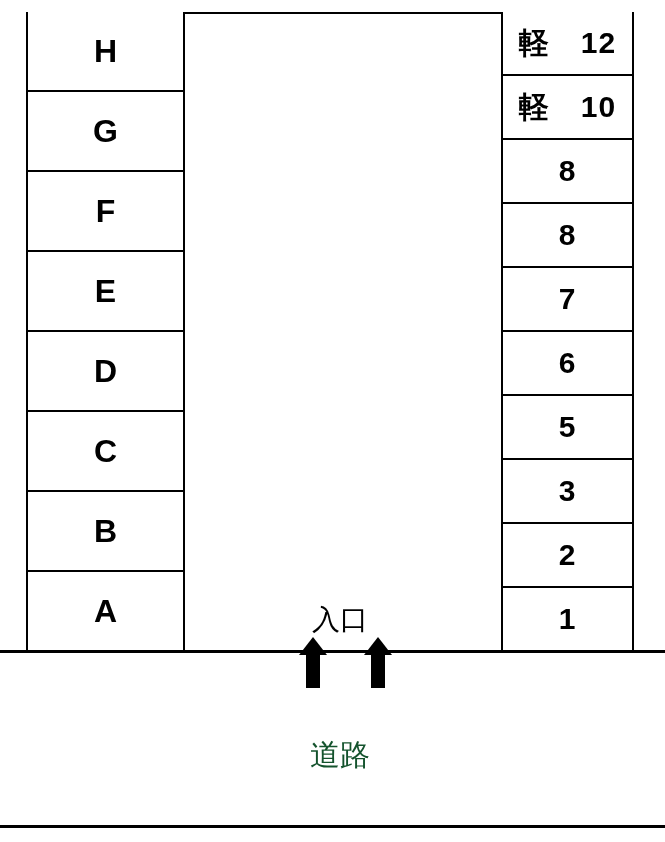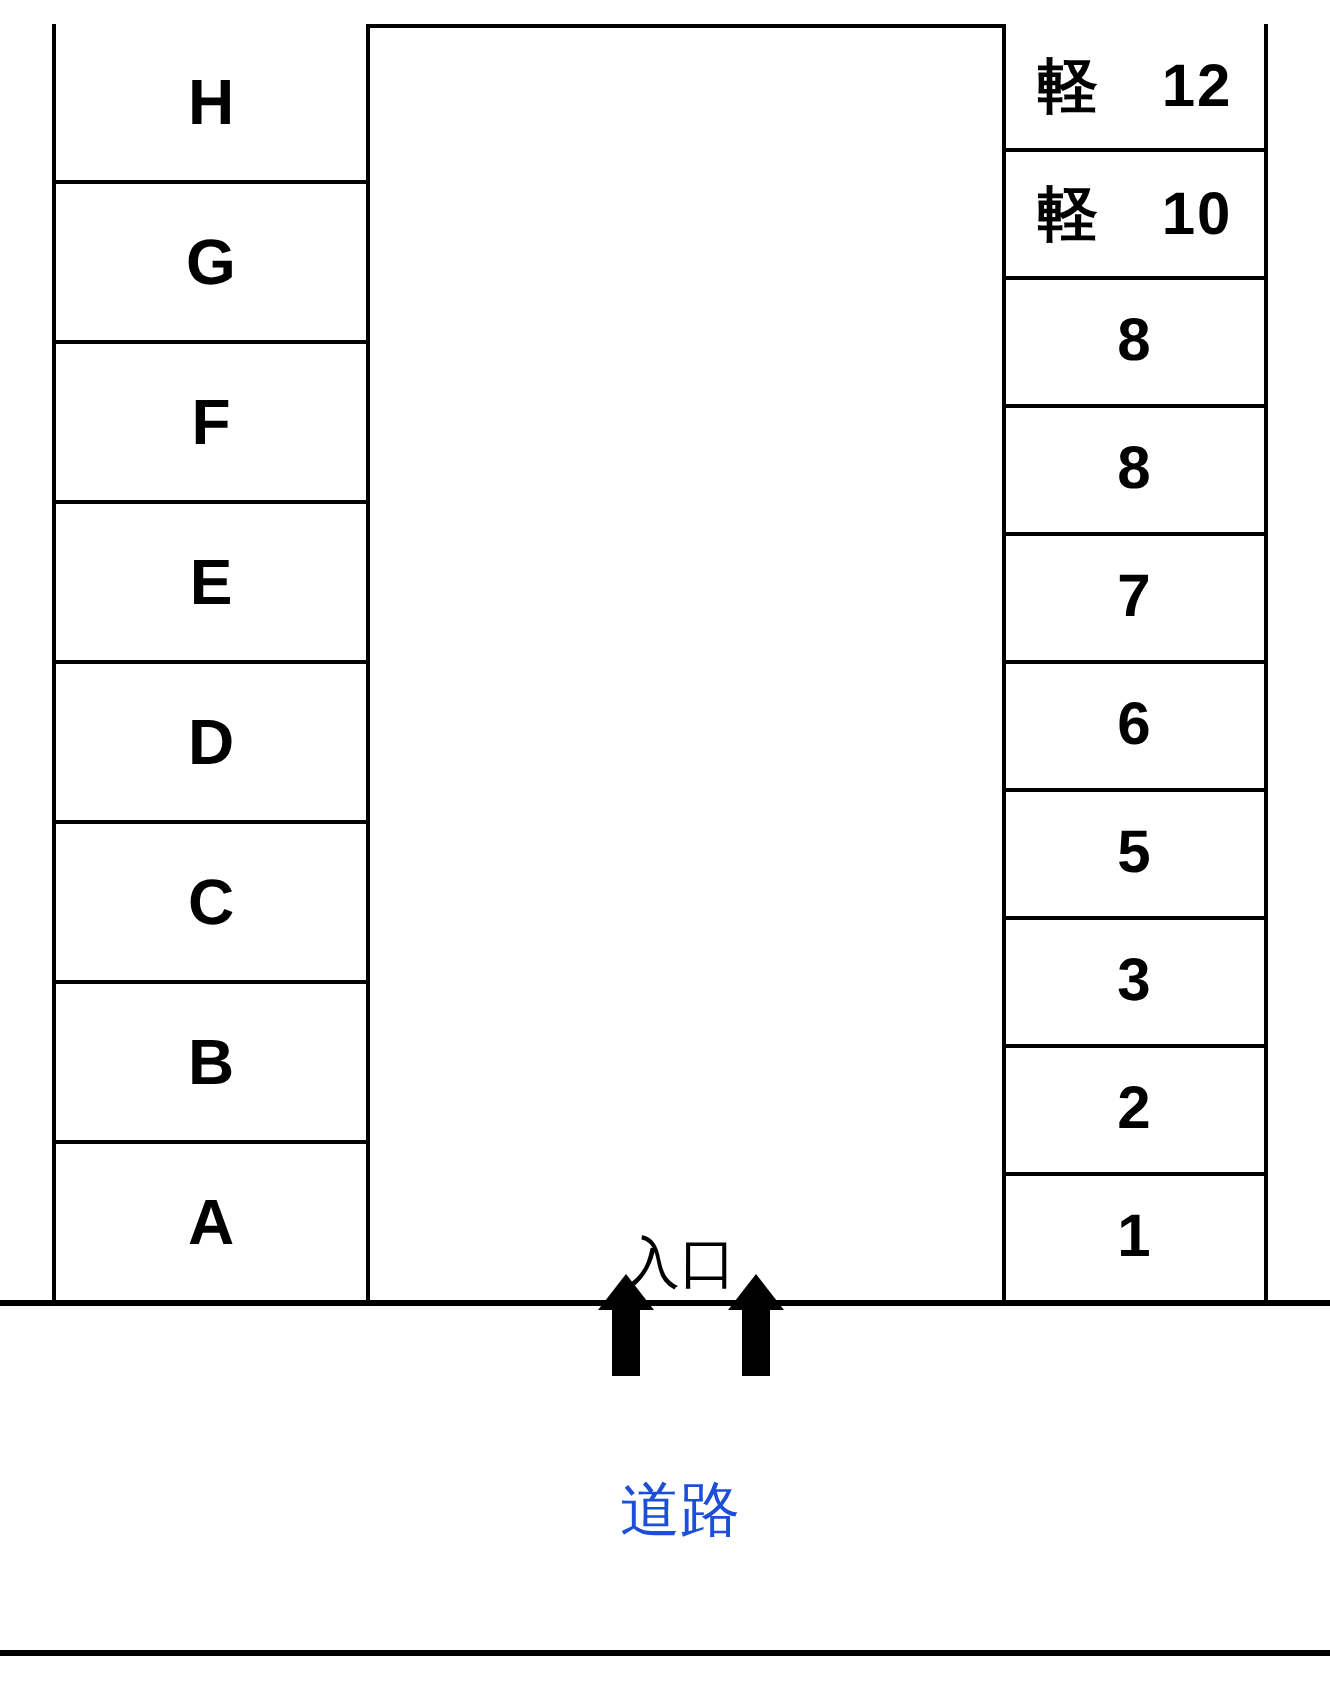--- a/index.html
+++ b/index.html
@@ -66,30 +66,29 @@
   }
 
   .entrance-label {
     position: absolute;
     left: 240px; top: 601px;
     width: 200px;
     text-align: center;
     font-size: 28px;
     font-weight: normal;
     color: #000000;
-    margin-top: 12px;
   }
   .road-label {
     position: absolute;
     left: 240px; top: 735px;
     width: 200px;
     text-align: center;
     font-size: 30px;
     font-weight: normal;
-    color: #1d4ed8;
+    color: #14532d;
   }
 
   
   .arrow {
     position: absolute;
     top: 637px;
     width: 28px; height: 51px;
   }
   .arrow-a { left: 299px; }
   .arrow-b { left: 364px; }

